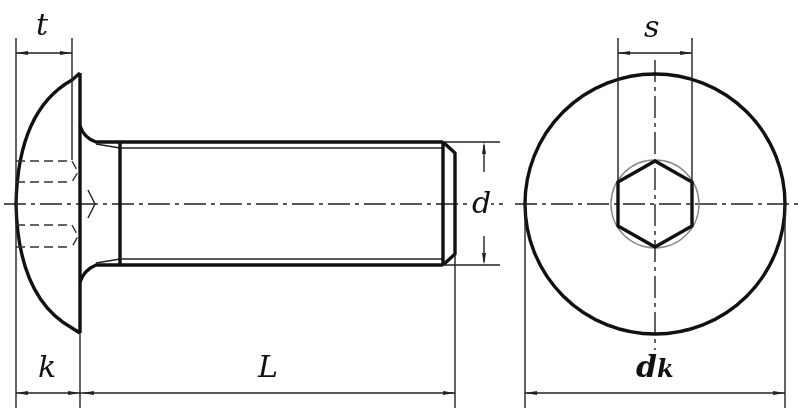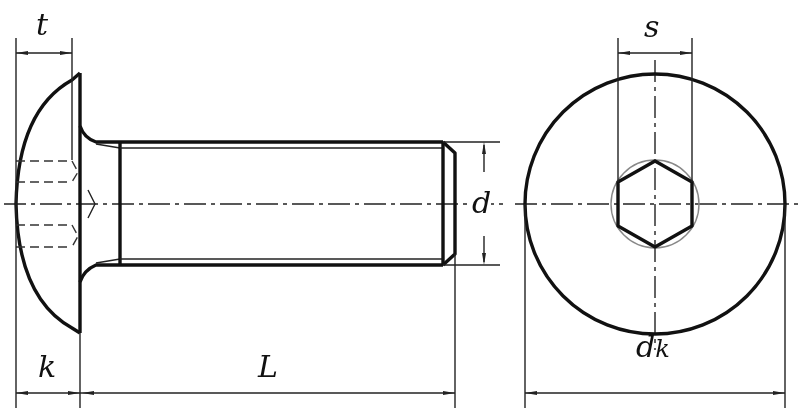--- a/index.html
+++ b/index.html
@@ -98,15 +98,15 @@
     <polygon class="arrow" points="525,393 537,391 537,395"></polygon>
     <polygon class="arrow" points="785,393 773,391 773,395"></polygon>
   </g>
 </svg>
 
 <div class="lbl" style="left:36px; top:10px;">t</div>
 <div class="lbl" style="left:38px; top:352px;">k</div>
 <div class="lbl" style="left:258px; top:352px;">L</div>
 <div class="lbl" style="left:472px; top:188px; background:#fff;">d</div>
 <div class="lbl" style="left:644px; top:12px;">s</div>
-<div class="lbl" style="left:636px; top:332px;">
+<div class="lbl" style="left:636px; top:352px;font-weight:bold;">
   <span>d</span><span class="lbl-sub">k</span>
 </div>
 
 </body></html>

